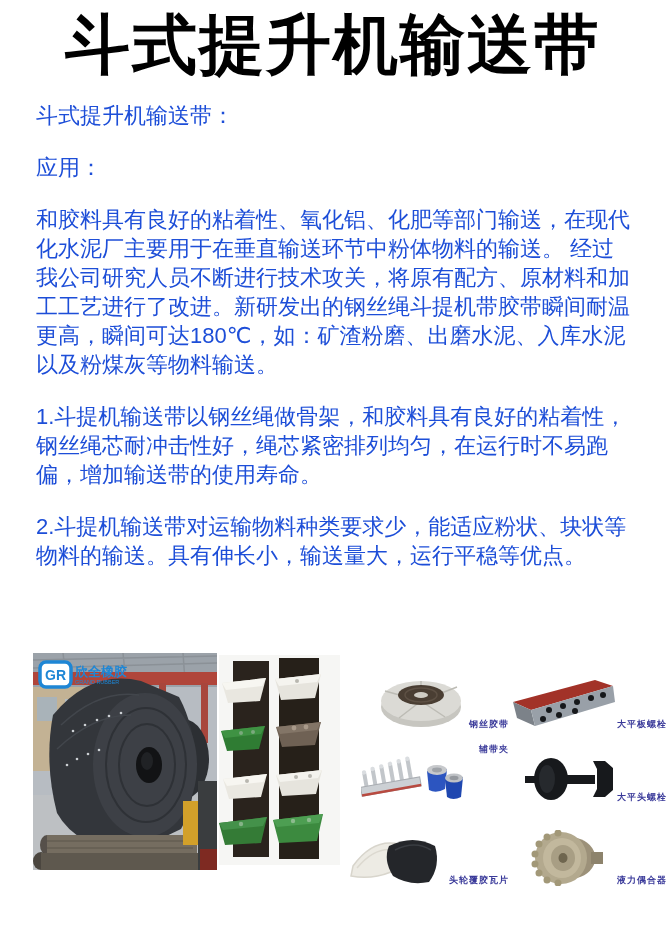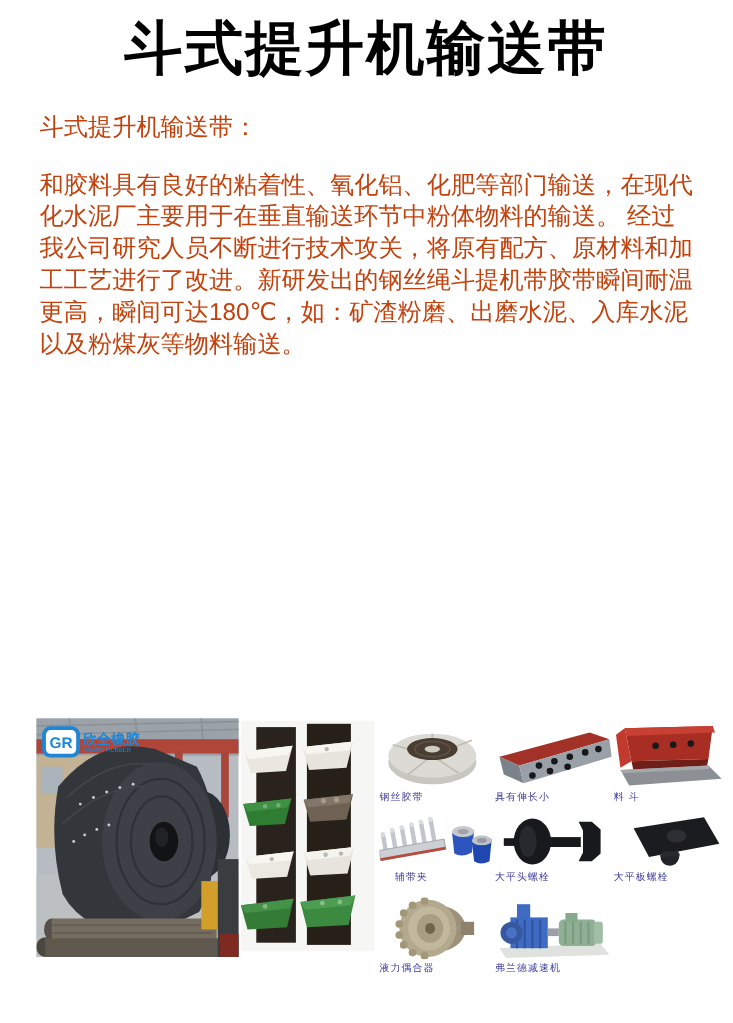--- a/index.html
+++ b/index.html
@@ -3,55 +3,58 @@
 <meta charset="utf-8">
 <style>
   html,body{margin:0;padding:0;}
   body{
     width:666px;height:930px;background:#ffffff;color:#000;
     font-family:"Liberation Sans","DejaVu Sans",sans-serif;
     position:relative;overflow:hidden;
   }
   .page-title{
     margin:16px 0 0 0;
-    font-size:53px;line-height:58px;font-weight:700;
+    font-size:65px;line-height:58px;font-weight:700;
     text-align:center;letter-spacing:2px;color:#000;
   }
   .content{
-    margin:0 36px;font-size:22px;line-height:29px;color:#c2410c;
+    margin:0 36px;font-size:22px;line-height:29px;color:#1d4ed8;
   }
   .content p{margin:0 0 23px 0;}
   .content p.first{margin-top:27px;}
   .gallery{position:absolute;left:0;top:650px;width:666px;height:230px;}
   .factory-photo{position:absolute;left:33px;top:3px;width:180px;height:217px;}
   .bucket-photo{position:absolute;left:219px;top:5px;width:121px;height:210px;}
   .product-grid{
     position:absolute;left:345px;top:4px;width:318px;
     display:grid;grid-template-columns:repeat(3,1fr);
     grid-template-rows:76px 62px 72px;row-gap:11px;
   }
   .product-cell{
-    display:flex;flex-direction:column;align-items:flex-start;justify-content:flex-end;
+    display:flex;flex-direction:row;align-items:flex-end;justify-content:flex-end;font-weight:bold;
   }
   .product-cell svg{display:block;}
   .product-caption{
     font-size:9px;line-height:11px;margin-top:3px;color:#3a3a9a;
     letter-spacing:1px;white-space:nowrap;
   }
   .caption-shift-left{align-self:flex-start;margin-left:14px;}
   figure{margin:0;}
 </style>
 </head>
 <body>
 
 <h1 class="page-title">斗式提升机输送带</h1>
 
 <div class="content">
   <p class="first">斗式提升机输送带：</p>
+  <p>应用：</p>
   <p>和胶料具有良好的粘着性、氧化铝、化肥等部门输送，在现代化水泥厂主要用于在垂直输送环节中粉体物料的输送。 经过我公司研究人员不断进行技术攻关，将原有配方、原材料和加工工艺进行了改进。新研发出的钢丝绳斗提机带胶带瞬间耐温更高，瞬间可达180℃，如：矿渣粉磨、出磨水泥、入库水泥以及粉煤灰等物料输送。</p>
+  <p>1.斗提机输送带以钢丝绳做骨架，和胶料具有良好的粘着性，钢丝绳芯耐冲击性好，绳芯紧密排列均匀，在运行时不易跑偏，增加输送带的使用寿命。</p>
+  <p>2.斗提机输送带对运输物料种类要求少，能适应粉状、块状等物料的输送。具有伸长小，输送量大，运行平稳等优点。</p>
 </div>
 
 <div class="gallery">
 
   <figure class="factory-photo">
     <svg width="184" height="217" viewBox="0 0 184 217">
       <rect width="184" height="217" fill="#b7bcc2"></rect>
       <rect width="184" height="34" fill="#9ba2a9"></rect>
       <path d="M0 7 L184 3 M0 15 L184 10 M30 0 L34 34 M90 0 L93 30 M150 0 L152 28" stroke="#8b9197" stroke-width="1.5" fill="none"></path>
       <rect y="19" width="184" height="13" fill="#b0453a"></rect>
@@ -174,21 +177,21 @@
           <circle cx="36" cy="30" r="3" fill="#16181b"></circle>
             <circle cx="50" cy="26" r="3" fill="#16181b"></circle>
             <circle cx="64" cy="22" r="3" fill="#16181b"></circle>
             <circle cx="78" cy="18" r="3" fill="#16181b"></circle>
             <circle cx="90" cy="15" r="3" fill="#16181b"></circle>
           <circle cx="30" cy="39" r="3" fill="#16181b"></circle>
             <circle cx="46" cy="35" r="3" fill="#16181b"></circle>
             <circle cx="62" cy="31" r="3" fill="#16181b"></circle>
         </g>
       </svg>
-      <figcaption class="product-caption">具有伸长小</figcaption>
+      <figcaption class="product-caption">大平板螺栓</figcaption>
     </figure>
 
     <figure class="product-cell">
       <svg width="100" height="58" viewBox="0 0 100 58">
         <polygon points="10,4 90,2 86,32 16,34" fill="#a82e24"></polygon>
         <polygon points="10,4 90,2 92,8 12,11" fill="#c84034"></polygon>
         <polygon points="2,10 10,4 16,34 6,40" fill="#c23a2e"></polygon>
         <polygon points="16,34 86,32 84,42 18,43" fill="#6f1f18"></polygon>
         <circle cx="38" cy="20" r="3" fill="#17191c"></circle>
           <circle cx="54" cy="19" r="3" fill="#17191c"></circle>
@@ -245,20 +248,29 @@
     <figure class="product-cell">
       <svg width="100" height="48" viewBox="0 0 100 48">
         <polygon points="18,12 82,2 96,26 32,38" fill="#1a1c1f"></polygon>
         <ellipse cx="57" cy="19" rx="9" ry="6" fill="#2c2f34"></ellipse>
         <path d="M42 36 q1 10 9 10 q8 0 9 -11 z" fill="#202327"></path>
         <rect x="44" y="33" width="15" height="5" fill="#26292d"></rect>
       </svg>
       <figcaption class="product-caption">大平板螺栓</figcaption>
     </figure>
 
+    <figure class="product-cell">
+      <svg width="104" height="52" viewBox="0 0 104 52">
+        <path d="M8 32 Q28 4 54 10 L46 38 Q26 46 6 42 Z" fill="#edebe4" stroke="#d8d5cc" stroke-width="1.5"></path>
+        <path d="M12 34 Q30 12 50 16" stroke="#dcd9d0" fill="none" stroke-width="1.5"></path>
+        <path d="M44 12 Q68 0 90 12 Q96 32 84 48 Q64 52 48 42 Q38 26 44 12 Z" fill="#24262a"></path>
+        <path d="M50 16 Q70 6 86 16" stroke="#3a3d42" fill="none" stroke-width="1.5"></path>
+      </svg>
+      <figcaption class="product-caption">头轮覆胶瓦片</figcaption>
+    </figure>
 
     <figure class="product-cell">
       <svg width="100" height="56" viewBox="0 0 100 56">
         <path d="M60 8 Q76 12 79 28 Q76 44 60 48 Z" fill="#9c9179"></path>
         <rect x="74" y="22" width="12" height="12" fill="#8d836c"></rect>
         <ellipse cx="44" cy="28" rx="26" ry="26" fill="#b3a98e"></ellipse>
         <g fill="#a29878">
           <circle cx="22" cy="14" r="3.5"></circle>
             <circle cx="18" cy="24" r="3.5"></circle>
             <circle cx="18" cy="34" r="3.5"></circle>

